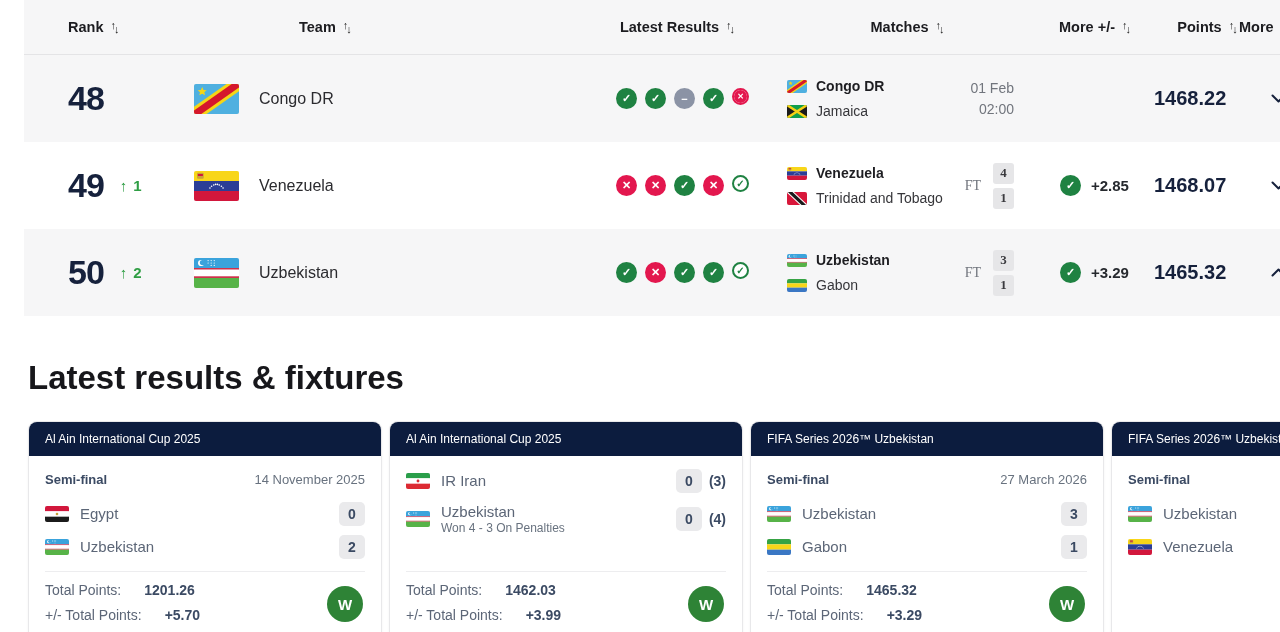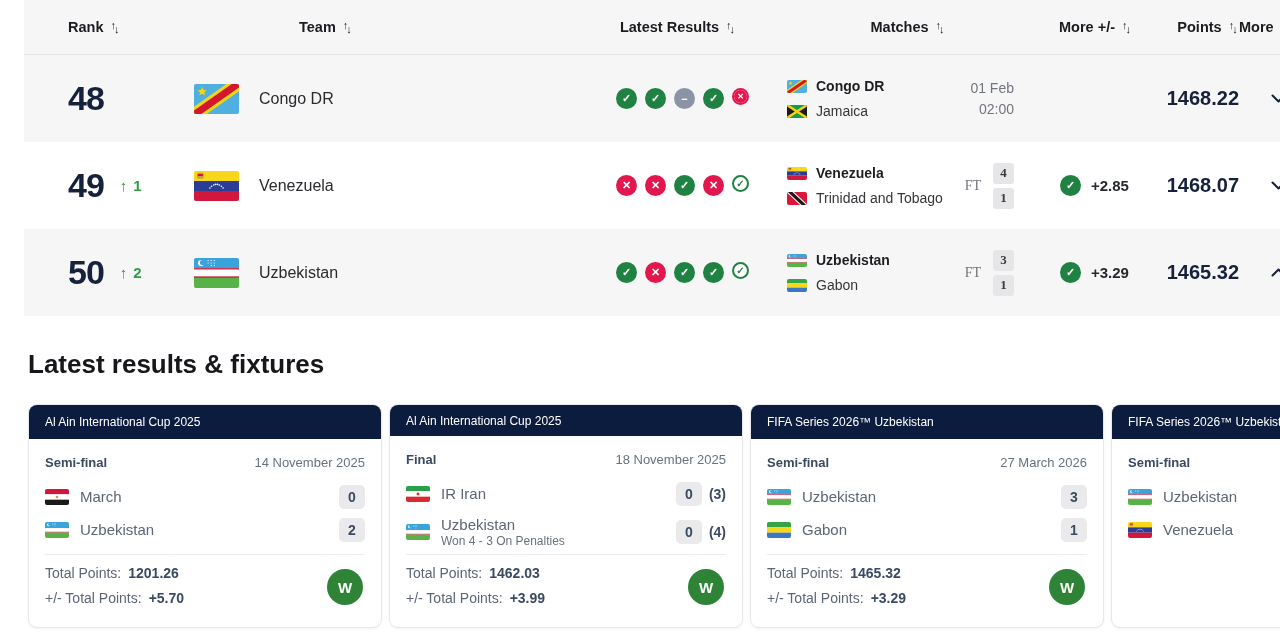--- a/index.html
+++ b/index.html
@@ -51,46 +51,46 @@
   .fix-line { display:flex; align-items:center; gap:9px; font-size:14px; color:#36363a; }
   .fix-line.me { font-weight:700; color:#1e1e22; }
   .fix-date { text-align:right; color:#71757d; font-size:14px; line-height:21px; }
   .fix-score { display:flex; align-items:center; gap:12px;font-family:Liberation Serif, serif; }
   .ft { color:#71757d; font-size:14px; }
   .sb-col { display:flex; flex-direction:column; gap:4px; }
   .sb { width:21px; height:21px; background:#e6e6e8; border-radius:3px; display:flex; align-items:center; justify-content:center;
         font-size:13px; font-weight:700; color:#3a3a3e; }
 
   .cell-delta { display:flex; align-items:center; gap:10px; padding-left:26px; font-size:15px; font-weight:600; color:#26292e; }
-  .cell-points { text-align:right; font-size:20px; font-weight:700; color:#16213c; }
+  .cell-points { font-size:20px; font-weight:700; color:#16213c; }
   .cell-more { display:flex; justify-content:center; padding-left:14px; }
   .chev { cursor:pointer; }
   .chev.up { transform:rotate(180deg); }
 
   
   .fixtures { padding-left:28px; }
-  .fixtures h2 { margin:33px 0 24px; font-size:26px; font-weight:800; color:#17171b; }
+  .fixtures h2 { margin:43px 0 24px; font-size:33px; font-weight:800; color:#17171b; }
   .cards { display:flex; gap:7px; }
   .card { flex:0 0 354px; height:224px; background:#fff; border:1px solid #e8e8ea; border-radius:9px;
           box-shadow:0 1px 3px rgba(0,0,0,.05); display:flex; flex-direction:column; }
   .card-head { height:34px; background:#0c1c3e; border-radius:8px 8px 0 0; display:flex; align-items:center;
                padding:0 16px; color:#fff; font-size:12px; white-space:nowrap; overflow:hidden; }
   .card-body { flex:1; display:flex; flex-direction:column; padding:8px 16px 12px; }
   .stage-row { display:flex; justify-content:space-between; align-items:center; margin:8px 0 10px;gap:8px; }
   .stage { font-size:13px; font-weight:700; color:#3b4a63; }
   .card-date { font-size:13px; color:#68727f; }
   .cteam { display:flex; align-items:center; gap:11px; min-height:33px; }
   .cteam-name { font-size:15px; color:#5c6677; }
   .cteam-note { font-size:12px; color:#68727f; margin-top:1px; }
   .cteam .grow { margin-left:auto; display:flex; align-items:center; gap:7px; }
   .csb { width:26px; height:24px; background:#eaeaec; border-radius:5px; display:flex; align-items:center; justify-content:center;
          font-size:14px; font-weight:700; color:#3b4a63; }
   .pen { font-size:14px; font-weight:700; color:#3b4a63; }
   .card-bottom { margin-top:auto; border-top:1px solid #ededef; padding-top:10px; position:relative; }
-  .tp-line { display:flex; gap:7px; font-size:14px; color:#5c6677; margin-bottom:9px; }
+  .tp-line { display:flex; gap:23px; font-size:14px; color:#5c6677; margin-bottom:9px; }
   .tp-line b { color:#3b4a63; font-size:14px; }
   .wbadge { position:absolute; right:2px; top:14px; width:36px; height:36px; border-radius:50%; background:#2e8336;
             color:#fff; font-size:15px; font-weight:800; display:flex; align-items:center; justify-content:center; }
 </style>
 </head>
 <body>
 
 <div>
   <div class="thead">
     <div class="th th-rank">
@@ -406,21 +406,21 @@
         </div>
         <div class="cteam">
           <span class="flag flag-md">
               <svg viewBox="0 0 44 30" preserveAspectRatio="none">
                 <rect width="44" height="10" fill="#d2173c"></rect>
                 <rect y="10" width="44" height="10" fill="#fff"></rect>
                 <rect y="20" width="44" height="10" fill="#1b1b1b"></rect>
                 <circle cx="22" cy="15" r="2.4" fill="#c8a13a"></circle>
               </svg>
             </span>
-          <span class="cteam-name">March</span>
+          <span class="cteam-name">Egypt</span>
           <span class="grow">
               <span class="csb">0</span>
             </span>
         </div>
         <div class="cteam">
           <span class="flag flag-md">
               <svg viewBox="0 0 44 30" preserveAspectRatio="none">
                 <rect width="44" height="10" fill="#3aa3dc"></rect>
                 <rect y="10" width="44" height="1.7" fill="#d0314b"></rect>
                 <rect y="11.7" width="44" height="6.6" fill="#fff"></rect>
@@ -455,24 +455,20 @@
               <b>+5.70</b>
             </div>
           <div class="wbadge">W</div>
         </div>
       </div>
     </article>
 
     <article class="card">
       <div class="card-head">Al Ain International Cup 2025</div>
       <div class="card-body">
-        <div class="stage-row">
-          <span class="stage">Final</span>
-          <span class="card-date">18 November 2025</span>
-        </div>
         <div class="cteam">
           <span class="flag flag-md">
               <svg viewBox="0 0 44 30" preserveAspectRatio="none">
                 <rect width="44" height="10" fill="#2a9e4a"></rect>
                 <rect y="10" width="44" height="10" fill="#fff"></rect>
                 <rect y="20" width="44" height="10" fill="#dc2a33"></rect>
                 <circle cx="22" cy="15" r="2.6" fill="#dc2a33"></circle>
               </svg>
             </span>
           <span class="cteam-name">IR Iran</span>

